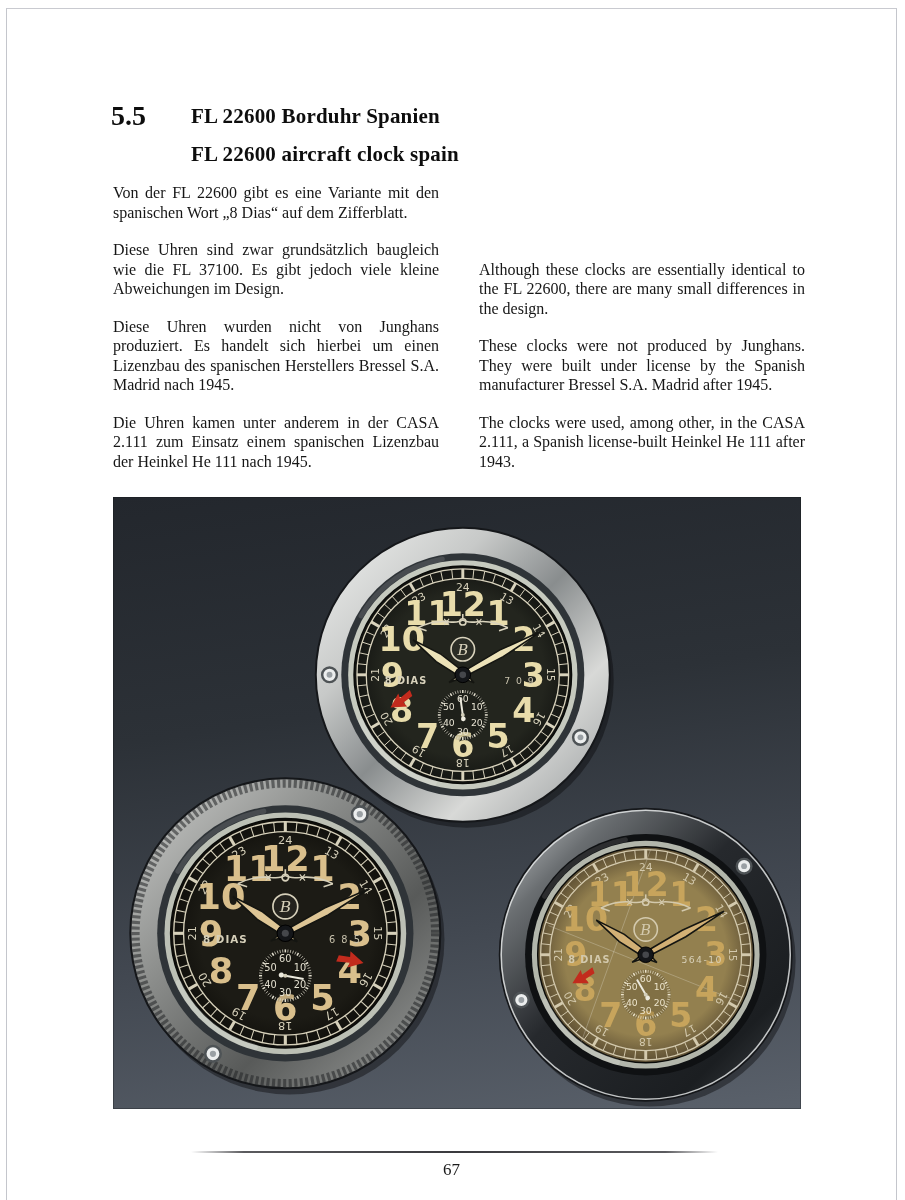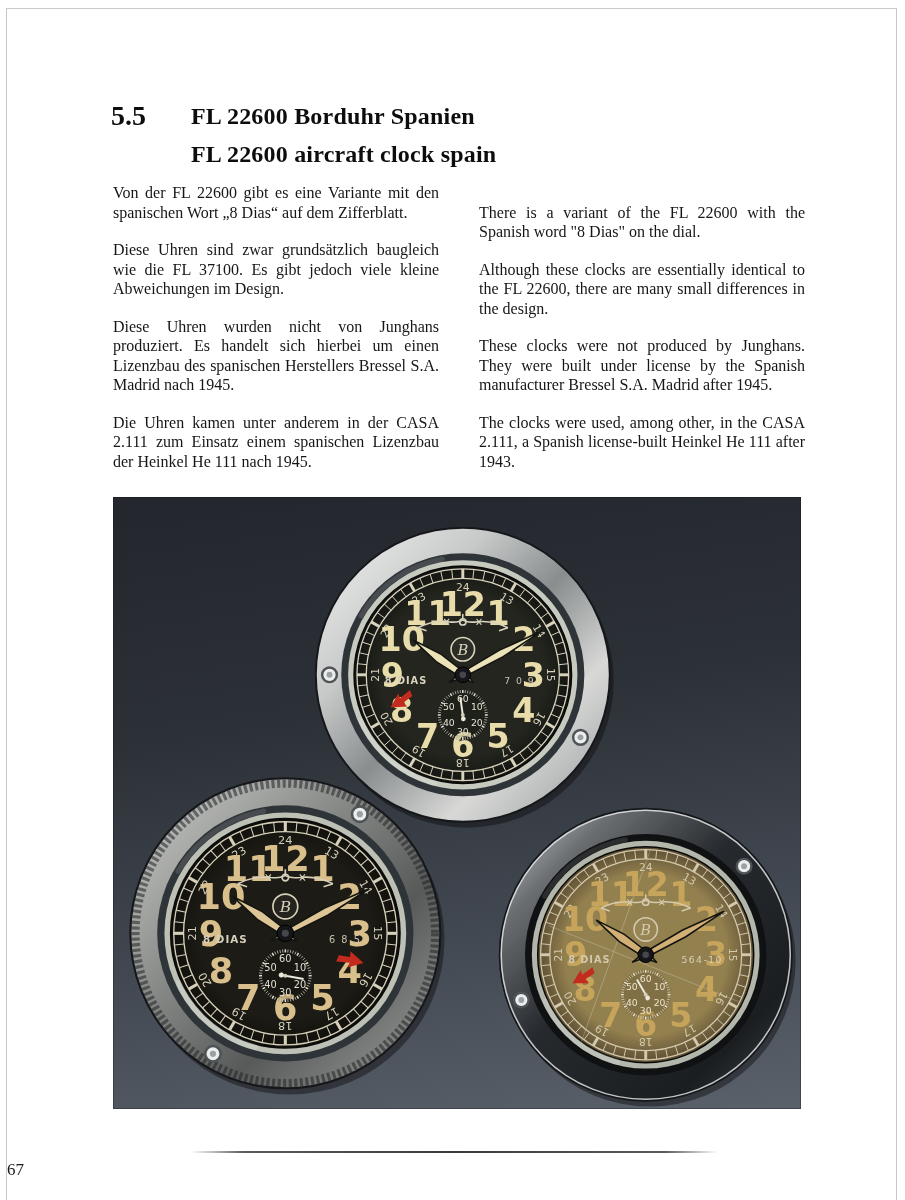--- a/index.html
+++ b/index.html
@@ -3,30 +3,30 @@
 <meta charset="utf-8">
 <style>
   html,body{margin:0;padding:0;}
   body{background:#e9eaee;font-family:"Liberation Serif",serif;}
   .stage{position:relative;width:905px;height:1200px;background:#ffffff;overflow:hidden;}
   .page{position:absolute;left:6px;top:8px;width:891px;height:1192px;background:#ffffff;
         border-left:1px solid #c4c6cc;border-right:1px solid #c4c6cc;border-top:1px solid #c9cad0;
         box-sizing:border-box;}
   .heading{position:absolute;left:104px;top:88px;display:flex;color:#0d0d0d;}
   .section-num{font-size:28px;font-weight:bold;width:80px;line-height:38px;}
-  .titles{font-size:24px;font-weight:bold;line-height:38px;letter-spacing:0.2px;}
+  .titles{font-size:21px;font-weight:bold;line-height:38px;letter-spacing:0.2px;}
   .cols{position:absolute;left:106px;top:174px;width:692px;display:flex;gap:40px;align-items:flex-end;}
   .col{width:326px;font-size:16px;line-height:19.5px;color:#161616;text-align:justify;}
   .col p{margin:0 0 18px 0;}
   .photo{position:absolute;left:106px;top:488px;width:688px;height:612px;overflow:hidden;
          box-shadow:inset 0 0 0 1px rgba(20,22,26,.35);}
   .clock{position:absolute;}
   .footer-rule{position:absolute;top:1142px;left:184px;width:527px;height:2px;
     background:linear-gradient(to right, rgba(90,90,95,0) 0%, rgba(62,62,66,.85) 10%, #3a3a3e 50%, rgba(62,62,66,.85) 90%, rgba(90,90,95,0) 100%);}
-  .page-num{position:absolute;top:1151px;left:0;width:100%;text-align:left;
+  .page-num{position:absolute;top:1151px;left:0;width:100%;text-align:center;
     font-size:17px;color:#1b1b1b;}
 </style>
 </head>
 <body>
 
 <div class="stage">
   <div class="page">
 
     <div class="heading">
       <div class="section-num">5.5</div>
@@ -37,21 +37,20 @@
     </div>
 
     <div class="cols">
       <div class="col">
         <p>Von der FL 22600 gibt es eine Variante mit den spanischen Wort „8 Dias“ auf dem Zifferblatt.</p>
         <p>Diese Uhren sind zwar grundsätzlich baugleich wie die FL 37100. Es gibt jedoch viele kleine Abweichungen im Design.</p>
         <p>Diese Uhren wurden nicht von Junghans produziert. Es handelt sich hierbei um einen Lizenzbau des spanischen Herstellers Bressel S.A. Madrid nach 1945.</p>
         <p>Die Uhren kamen unter anderem in der CASA 2.111 zum Einsatz einem spanischen Lizenzbau der Heinkel He 111 nach 1945.</p>
       </div>
       <div class="col">
-        <p>There is a variant of the FL 22600 with the Spanish word "8 Dias" on the dial.</p>
         <p>Although these clocks are essentially identical to the FL 22600, there are many small differences in the design.</p>
         <p>These clocks were not produced by Junghans. They were built under license by the Spanish manufacturer Bressel S.A. Madrid after 1945.</p>
         <p>The clocks were used, among other, in the CASA 2.111, a Spanish license-built Heinkel He 111 after 1943.</p>
       </div>
     </div>
 
     <div class="photo" id="photo" style="background: linear-gradient(172deg, rgb(35, 39, 45) 0%, rgb(44, 49, 55) 35%, rgb(66, 72, 81) 68%, rgb(90, 97, 107) 100%);">
       <svg class="clock" viewBox="-160 -160 320 320" style="left: 193.2px; top: 21.2px; height: 313.6px; width: 313.6px;">
           <defs>
             <linearGradient id="bz0" x1="0" y1="0" x2="1" y2="1">

